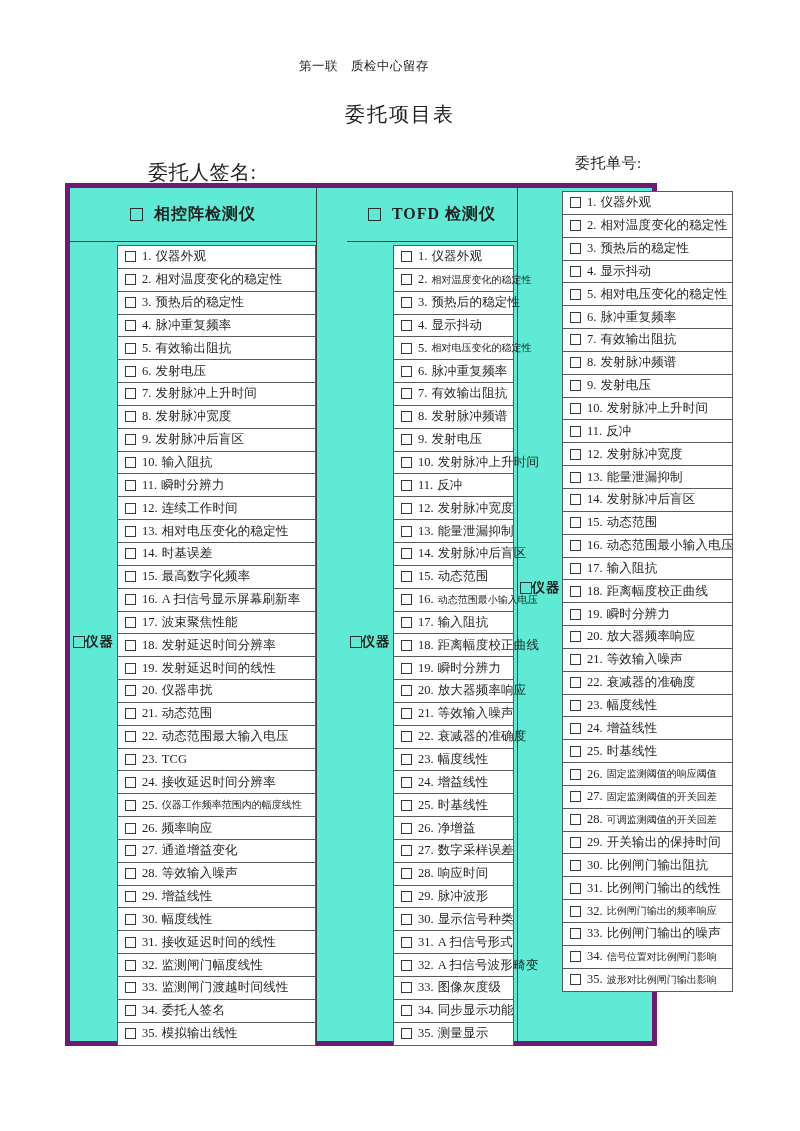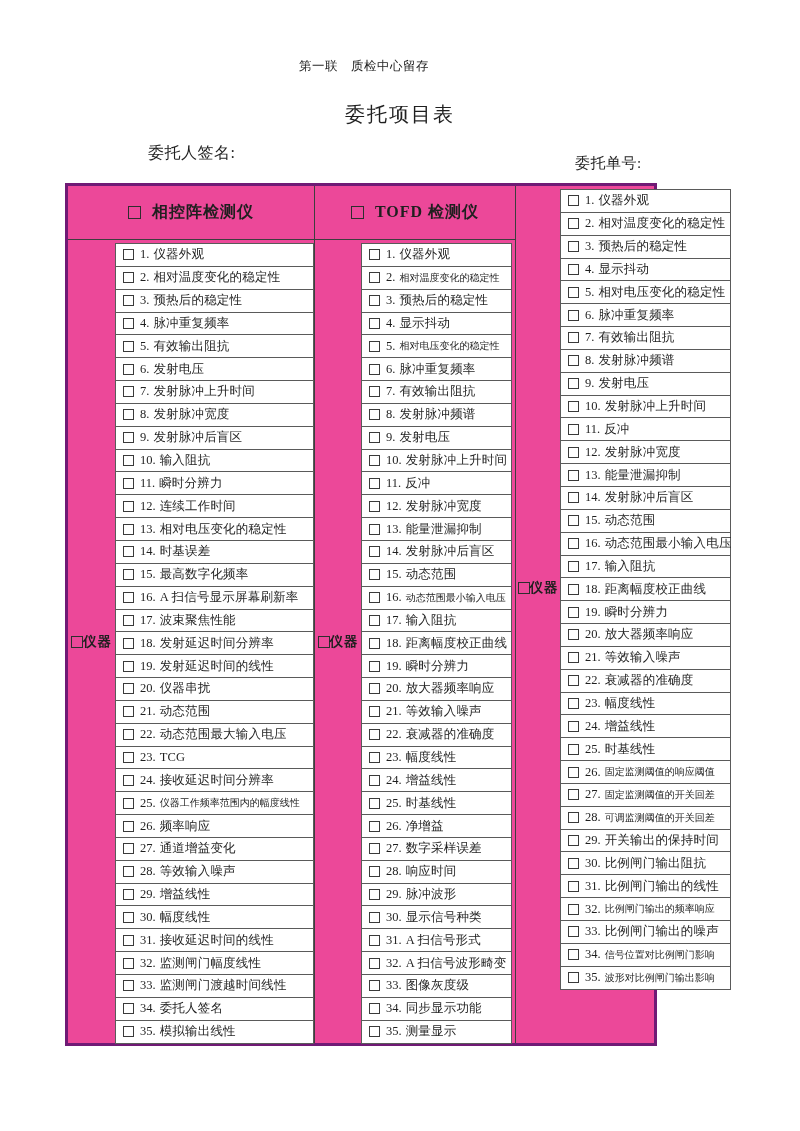--- a/index.html
+++ b/index.html
@@ -5,25 +5,25 @@
   html,body{margin:0;padding:0;}
   body{
     width:800px;height:1131px;position:relative;background:#ffffff;
     font-family:"Liberation Serif","DejaVu Serif",serif;color:#1f1f1f;
     overflow:hidden;
   }
   .copy-line{position:absolute;top:58px;left:0;width:728px;text-align:center;
     font-size:12.5px;letter-spacing:.5px;}
   .form-title{position:absolute;top:101px;left:0;width:800px;text-align:center;
     font-size:20px;letter-spacing:2px;}
-  .sig-label{position:absolute;top:143px;left:148px;font-size:16px;letter-spacing:.5px;}
+  .sig-label{position:absolute;top:159px;left:148px;font-size:20px;letter-spacing:.5px;}
   .order-label{position:absolute;top:143px;left:575px;font-size:15px;letter-spacing:.5px;margin-top:11px;}
 
   .ctable{position:absolute;left:65px;top:183px;width:592px;height:863px;
-    border:3px solid #701a75;box-sizing:border-box;display:flex;background:#ec4899;}
+    border:5px solid #701a75;box-sizing:border-box;display:flex;background:#5eead4;}
   .col{position:relative;box-sizing:border-box;border-right:1px solid #3e3e3e;}
   .col:last-child{border-right:none;}
   .col-header{height:54px;box-sizing:border-box;border-bottom:1px solid #3e3e3e;
     display:flex;align-items:center;justify-content:center;
     font-weight:bold;font-size:16px;letter-spacing:1px;}
   .col-header .cb{width:11px;height:11px;border:1px solid #2e2e2e;margin-right:11px;flex:none;}
   .col-body{position:relative;height:calc(100% - 54px);}
   .gutter{position:absolute;left:0;top:0;bottom:0;display:flex;flex-direction:row;
     align-items:center;justify-content:center;row-gap:6px;
     font-weight:bold;font-size:13.5px;letter-spacing:1px;}
@@ -34,21 +34,21 @@
   .item:first-child{margin-top:0;}
   .item .cb{width:9px;height:9px;border:1px solid #3a3a3a;margin-right:6px;flex:none;}
   .item .num{font-size:12.5px;margin-right:4px;white-space:nowrap;}
   .item .lbl{font-size:12.5px;white-space:nowrap;letter-spacing:.2px;}
   .item .lbl.small{font-size:10px;letter-spacing:0;}
 
   
   .col.c0{flex:0 0 247px;}
   .col.c0 .gutter{width:47px;}
   .col.c0 .items{left:47px;right:0;}
-  .col.c1{flex:0 0 201px;}
+  .col.c1{flex:0 0 201px;padding-left:30px;}
   .col.c1 .gutter{width:46px;}
   .col.c1 .items{left:46px;right:3px;}
   .col.c2{flex:0 0 222px;}
   .col.c2 .gutter{width:44px;}
   .col.c2 .items{left:44px;right:7px;}
 </style>
 </head>
 <body>
 
 <div class="copy-line">第一联　质检中心留存</div>

